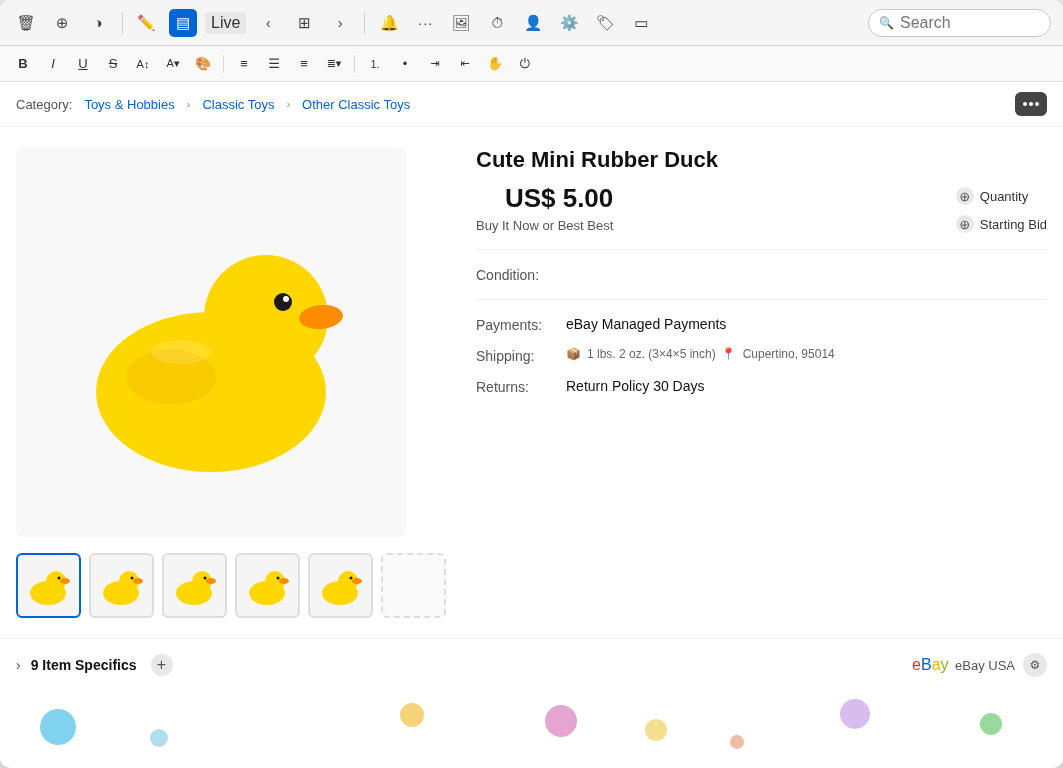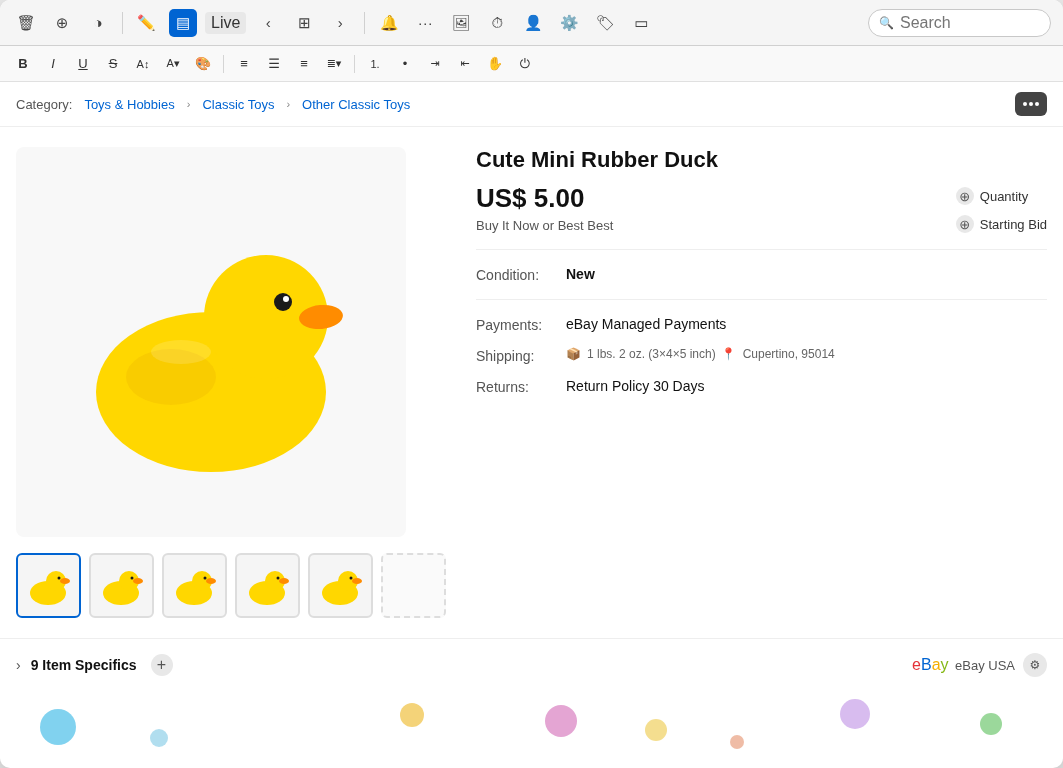--- a/index.html
+++ b/index.html
@@ -43,21 +43,21 @@
     .duck-svg { width: 280px; height: 280px; }
     .thumbnail-strip { display: flex; gap: 8px; }
     .thumbnail { width: 65px; height: 65px; background: #f5f5f5; border-radius: 6px; border: 2px solid #ddd; cursor: pointer; display: flex; align-items: center; justify-content: center; overflow: hidden; }
     .thumbnail.active { border: 2px solid #0064d2; }
     .thumbnail.empty { border: 2px dashed #ddd; background: #fafafa; }
     .thumb-duck { width: 45px; height: 45px; }
 
     
     .product-info { flex: 1; }
     .product-title { font-size: 22px; font-weight: 600; color: #111; margin-bottom: 10px; }
-    .price { font-size: 26px; font-weight: 600; color: #111; margin-bottom: 4px; }
+    .price { font-size: 26px; font-weight: 600; color: #111; margin-bottom: 4px; text-align: right; }
     .price-note { font-size: 13px; color: #555; }
     .option-item { display: flex; align-items: center; gap: 6px; font-size: 13px; color: #333; cursor: pointer; }
     .option-plus { width: 18px; height: 18px; background: #e8e8e8; border-radius: 50%; display: flex; align-items: center; justify-content: center; font-size: 13px; color: #555; }
     
     .price-row { display: flex; justify-content: space-between; align-items: flex-start; position: relative; }
     .options-col { display: flex; flex-direction: column; gap: 10px; margin-top: 4px; }
 
     .divider { height: 1px; background: #eee; margin: 16px 0; }
     
     .detail-row { display: flex; align-items: flex-start; margin-bottom: 14px; }
@@ -239,21 +239,20 @@
               <span>Starting Bid</span>
             </div>
           </div>
         </div>
 
         <div class="divider"></div>
 
         <div class="detail-row">
           <div class="detail-label">Condition:</div>
           <div class="detail-value">
-            <div class="condition-name">New</div>
           </div>
         </div>
 
         <div class="divider"></div>
 
         <div class="detail-row">
           <div class="detail-label">Payments:</div>
           <div class="detail-value">eBay Managed Payments</div>
         </div>
 

